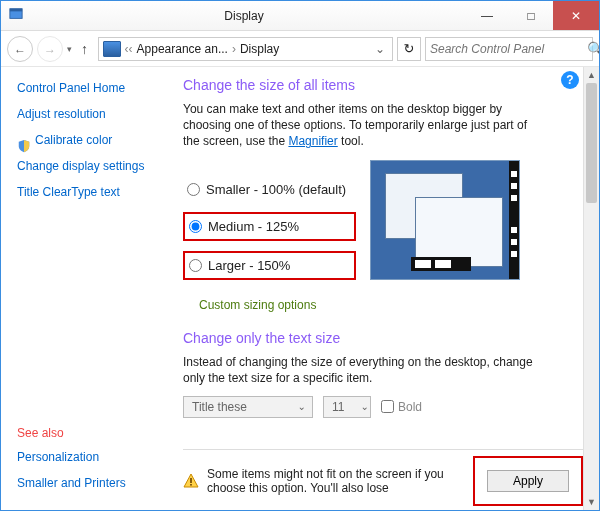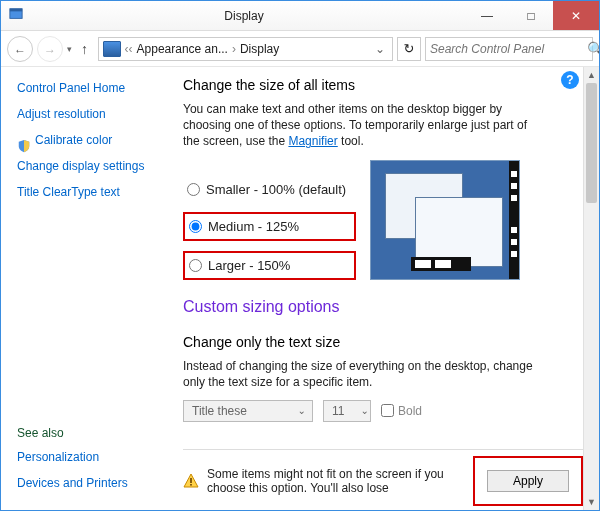--- a/index.html
+++ b/index.html
@@ -25,42 +25,42 @@
   .searchbox { width: 168px; height: 24px; border: 1px solid #ccc; display: flex; align-items:center; padding: 0 4px; }
   .searchbox input { border:none; outline:none; flex:1; font-size:12px; font-style: italic; color: #888; font-family: inherit; }
   .searchbox .sicon { color: #5a8fdd; font-size: 14px; }
 
   .body { display: flex; height: calc(100% - 66px); }
   .sidebar { width: 170px; padding: 14px 0 8px 16px; display:flex; flex-direction:column;justify-content:space-between; }
   .sidebar a { color: #0066cc; text-decoration: none; font-size: 12px; display: block; margin-bottom: 12px; cursor: pointer; }
   .sidebar .withicon { display:flex; align-items:center; gap:4px;}
   .sidebar .shield { width:14px; height:14px; flex-shrink:0; }
   .sidebar-spacer { flex: 1; }
-  .see-also-head { color: #14532d; font-size: 12px; margin-bottom: 10px; }
+  .see-also-head { color: #ef4444; font-size: 12px; margin-bottom: 10px; }
 
   .main { flex: 1; padding: 10px 10px 0 12px; position: relative; overflow: hidden; }
   .help-icon { position: absolute; top: 4px; right: 20px; width:18px;height:18px;border-radius:50%;background:#1e90ff;color:#fff;display:flex;align-items:center;justify-content:center;font-size:12px;font-weight:bold; }
-  .main h2 { color: #000000; font-weight: normal; font-size: 14px; margin-bottom: 8px; }
+  .main h2 { color: #8b5cf6; font-weight: normal; font-size: 14px; margin-bottom: 8px; }
   .main .desc { font-size: 12px; color: #222; line-height: 1.35; margin-bottom: 10px; max-width: 360px;}
   .main .desc a { color: #0066cc; text-decoration: underline; }
 
   .size-opts { display:flex; gap: 14px; margin-bottom:12px;align-items:flex-end;}
   .radio-col { display:flex; flex-direction:column; gap: 10px; padding-top:4px;}
   .radio-row { display:flex; align-items:center; gap:6px; padding: 5px 10px 5px 4px; }
   .radio-row.boxed { border: 2px solid #d60000; }
   .radio-row input { width:13px;height:13px; }
   .radio-row label { font-size: 13px; cursor:pointer; }
   .preview { width:150px; height:120px; border:1px solid #7a9bbf; background:#3b6aa8; position:relative; overflow:hidden; flex-shrink:0;}
   .preview .win1 { position:absolute; top:12px; left:14px; width:78px; height:66px; background:#eef3f9; border:1px solid #5a7aa0; }
   .preview .win2 { position:absolute; top:36px; left:44px; width:88px; height:70px; background:#f4f8fc; border:1px solid #5a7aa0; }
   .preview .stripR { position:absolute; right:0; top:0; bottom:0; width:10px; background:#111; }
   .preview .stripR::before{content:"";position:absolute;left:2px;top:10px;width:6px;height:6px;background:#fff;box-shadow:0 12px 0 #fff,0 24px 0 #fff,0 56px 0 #fff,0 68px 0 #fff,0 80px 0 #fff;}
   .preview .stripB { position:absolute; left:40px; bottom:8px; width:60px; height:14px; background:#111; }
   .preview .stripB::before{content:"";position:absolute;left:4px;top:3px;width:16px;height:8px;background:#fff;box-shadow:20px 0 0 #fff;}
-  .link2 { color:#6d28d9; font-size:16px; display:inline-block; margin: 6px 0 18px 0; cursor:pointer; }
+  .link2 { color:#4d7c0f; font-size:12px; display:inline-block; margin: 6px 0 18px 16px; cursor:pointer; }
 
   .textsize-ctrls { display:flex; align-items:center; gap:10px; margin-top:8px; }
   .select-fake { height:22px; border:1px solid #bbb; background:#f2f2f2; display:flex; align-items:center; padding:0 6px 0 8px; font-size:12px; color:#666; gap:8px; }
   .select-fake .dd { font-size:10px; color:#666;}
   .chk { display:flex; align-items:center; gap:4px; color:#888; font-size:12px;}
   .chk input { width:13px;height:13px; }
 
   .notice-bar { position:absolute; left:12px; right:16px; bottom:4px; border-top:1px solid #ddd; padding-top:6px; display:flex; align-items:center; gap:8px; }
   .warn-icon { width:16px; height:16px; }
   .notice-text { font-size:12px; flex:1; line-height:1.2;}
@@ -119,21 +119,21 @@
           <path d="M8 1 L14 3 V8 C14 12 11 14 8 15 C5 14 2 12 2 8 V3 Z" fill="#4a90e2"></path>
           <path d="M8 1 L14 3 V8 C14 12 11 14 8 15 V1 Z" fill="#f2c94c"></path>
         </svg>
       <a>Calibrate color</a>
     </span>
     <a>Change display settings</a>
     <a>Title ClearType text</a>
     <div class="sidebar-spacer"></div>
     <div class="see-also-head">See also</div>
     <a>Personalization</a>
-    <a>Devices and Printers</a>
+    <a>Smaller and Printers</a>
   </div>
 
   <div class="main">
     <div class="help-icon">?</div>
 
     <h2>Change the size of all items</h2>
     <p class="desc">
       <span>You can make text and other items on the desktop bigger by choosing one of these options. To temporarily enlarge just part of the screen, use the </span><a>Magnifier</a><span> tool.</span>
     </p>
 

